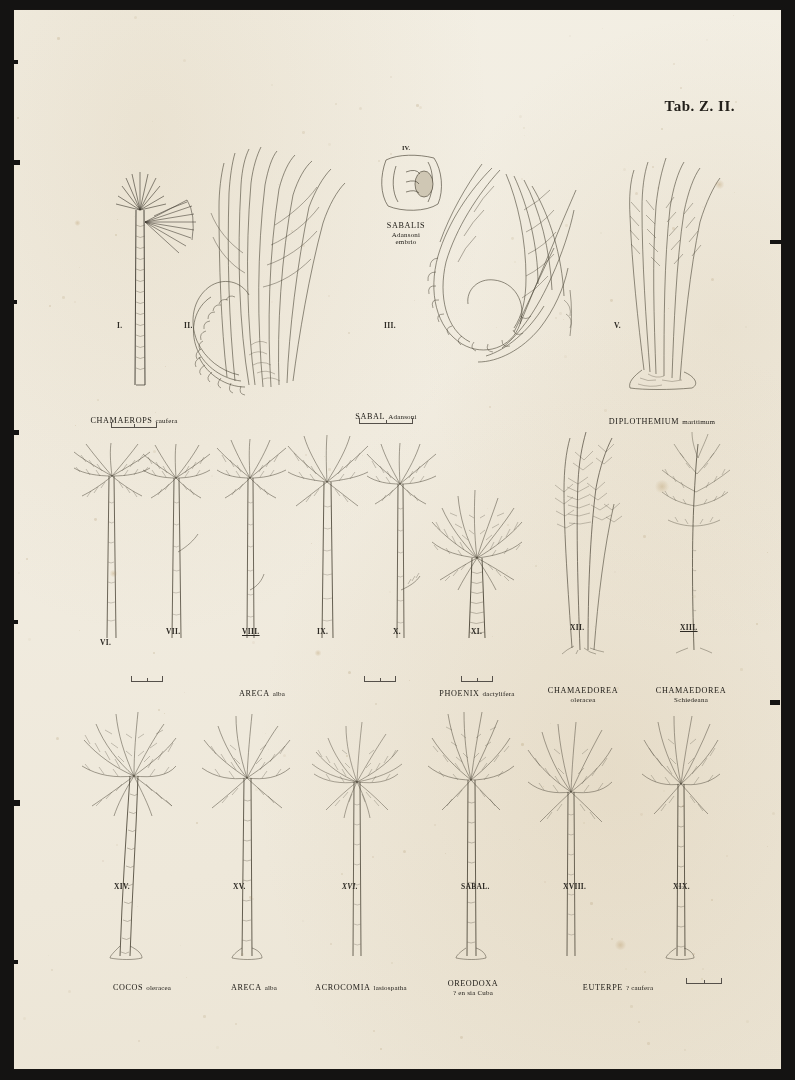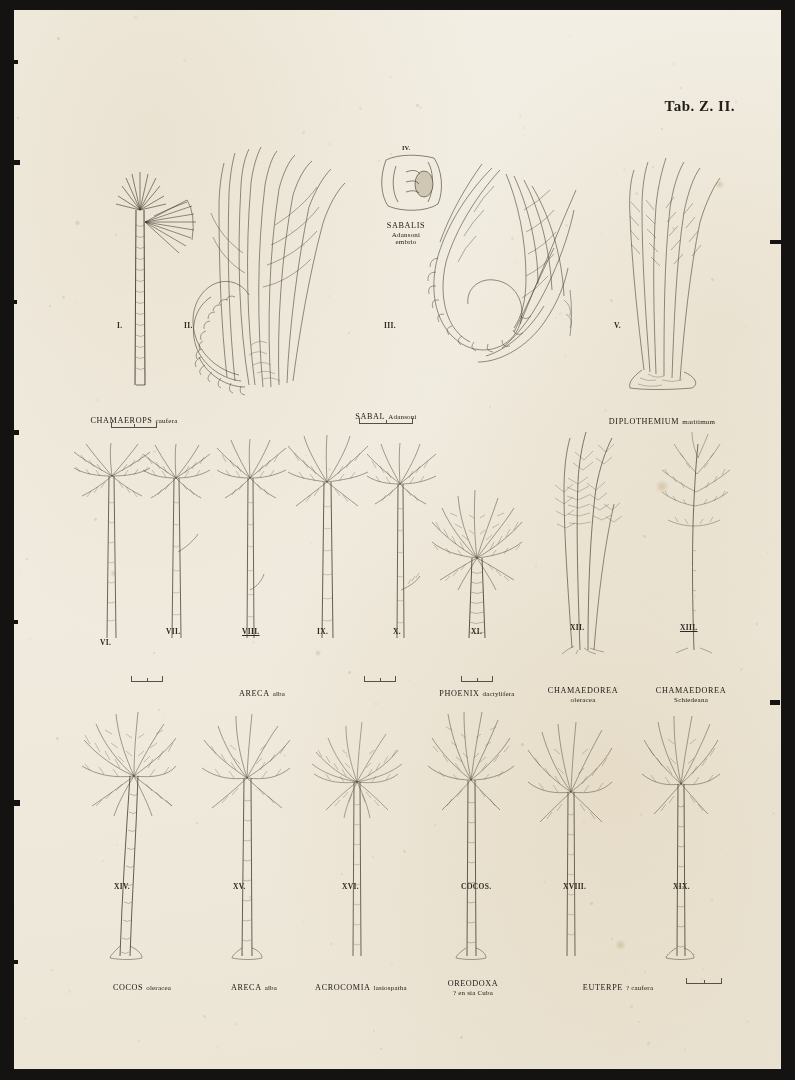--- a/index.html
+++ b/index.html
@@ -709,22 +709,22 @@
         <div class="fig-num" style="left: 86px; top: 628px;">VI.</div>
         <div class="fig-num" style="left: 152px; top: 617px;">VII.</div>
         <div class="fig-num" style="left: 228px; top: 617px; text-decoration: underline;">VIII.</div>
         <div class="fig-num" style="left: 303px; top: 617px;">IX.</div>
         <div class="fig-num" style="left: 379px; top: 617px;">X.</div>
         <div class="fig-num" style="left: 457px; top: 617px;">XI.</div>
         <div class="fig-num" style="left: 556px; top: 613px;">XII.</div>
         <div class="fig-num" style="left: 666px; top: 613px; text-decoration: underline;">XIII.</div>
         <div class="fig-num" style="left: 100px; top: 872px;">XIV.</div>
         <div class="fig-num" style="left: 219px; top: 872px;">XV.</div>
-        <div class="fig-num" style="left: 328px; top: 872px;">XVI.</div>
-        <div class="fig-num" style="left: 447px; top: 872px;">COCOS.</div>
+        <div class="fig-num" style="left: 328px; top: 872px; font-style: italic;">XVI.</div>
+        <div class="fig-num" style="left: 447px; top: 872px;">SABAL.</div>
         <div class="fig-num" style="left: 549px; top: 872px;">XVIII.</div>
         <div class="fig-num" style="left: 659px; top: 872px;">XIX.</div>
       </div>
     <div id="captions">
         <div class="caption inline" style="left: 120px; top: 400px;"><span class="genus">CHAMAEROPS</span><span class="species">caufera</span></div>
         <div class="caption inline" style="left: 372px; top: 396px;"><span class="genus">SABAL</span><span class="species">Adansoni</span></div>
         <div class="caption inline" style="left: 648px; top: 401px;"><span class="genus">DIPLOTHEMIUM</span><span class="species">maritimum</span></div>
         <div class="caption two-line" style="left: 392px; top: 205px;"><span class="genus">SABALIS</span><span class="species">Adansoni<br>embrio</span></div>
         <div class="caption inline" style="left: 248px; top: 673px;"><span class="genus">ARECA</span><span class="species">alba</span></div>
         <div class="caption inline" style="left: 463px; top: 673px;"><span class="genus">PHOENIX</span><span class="species">dactylifera</span></div>

